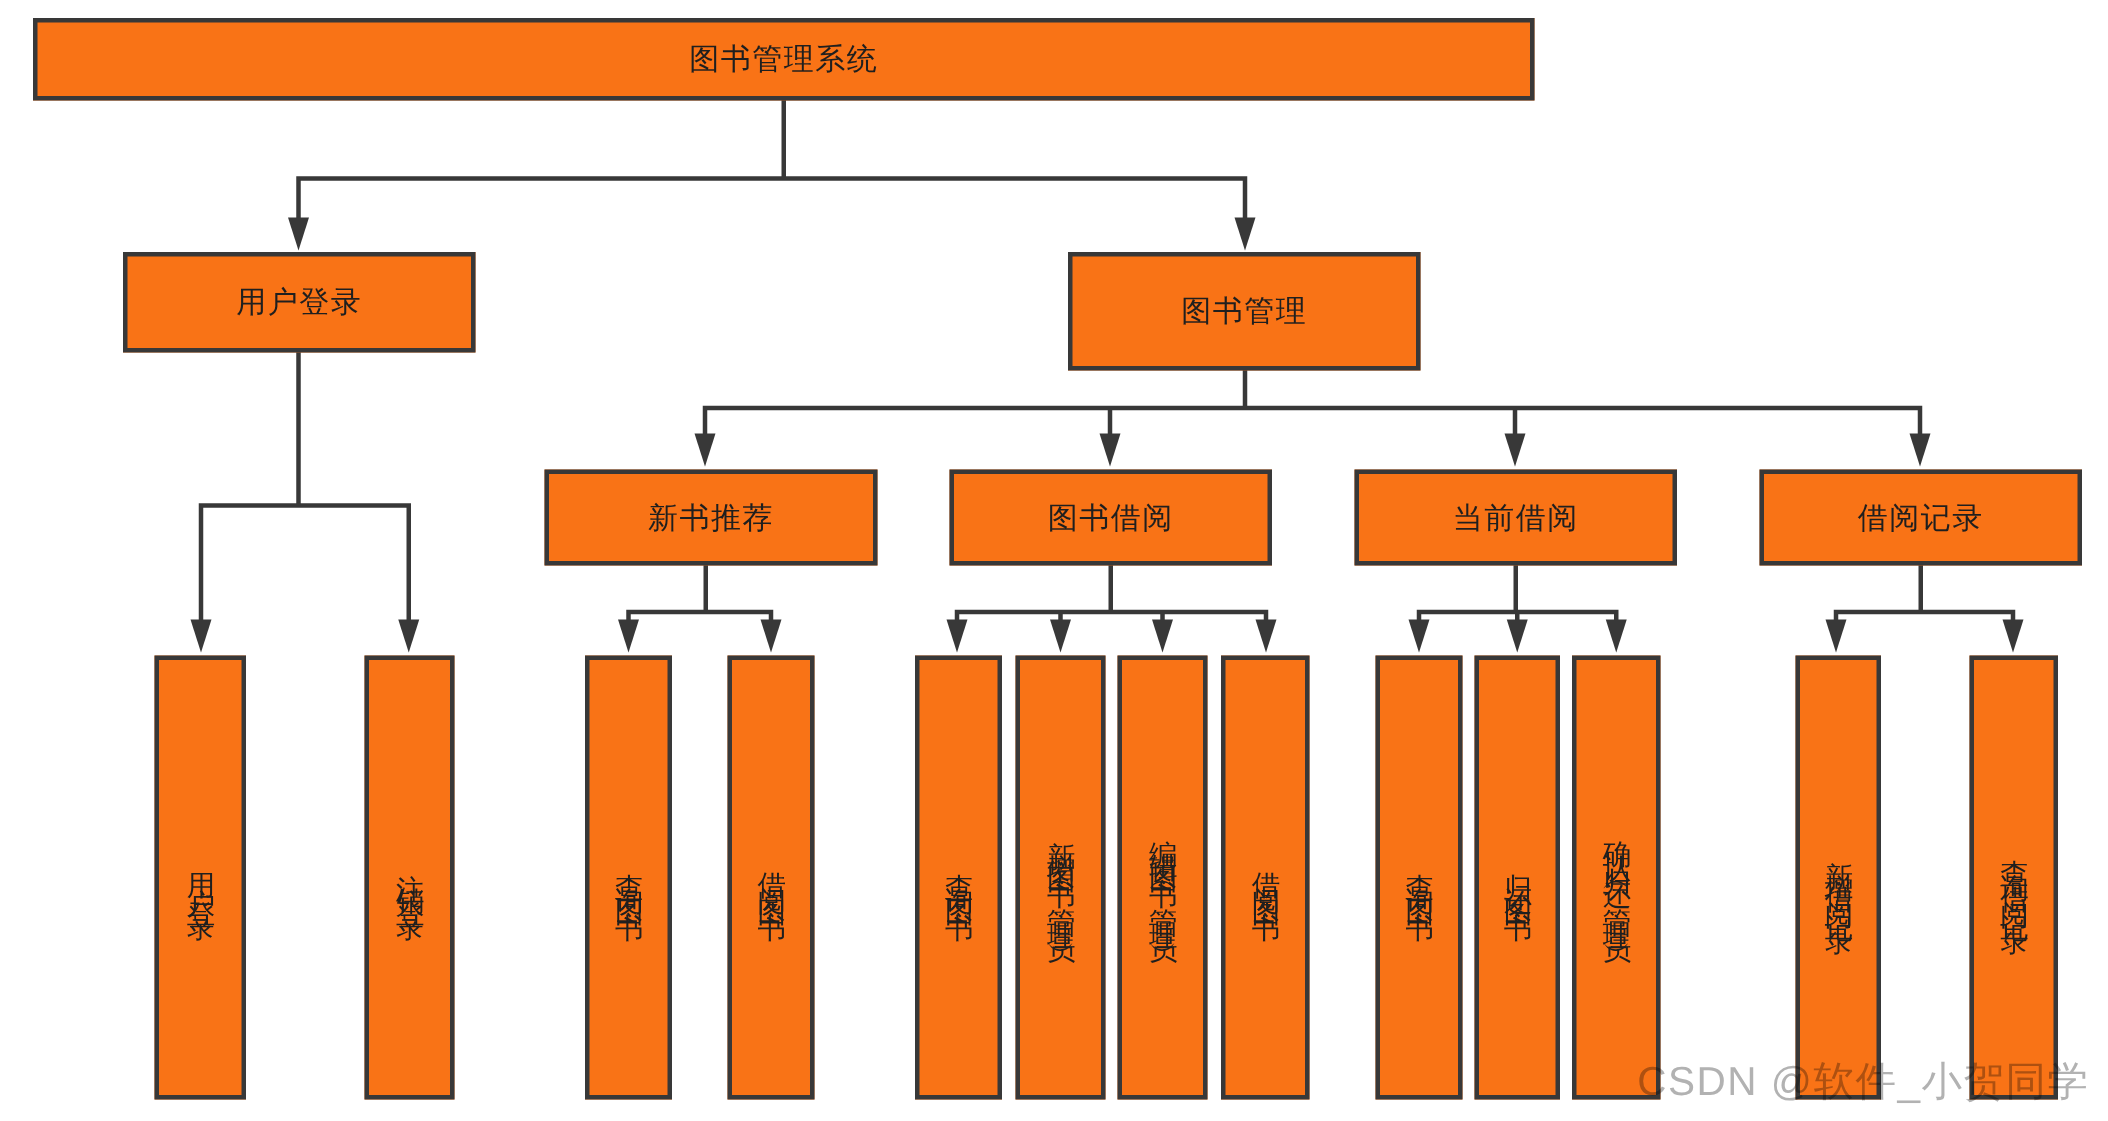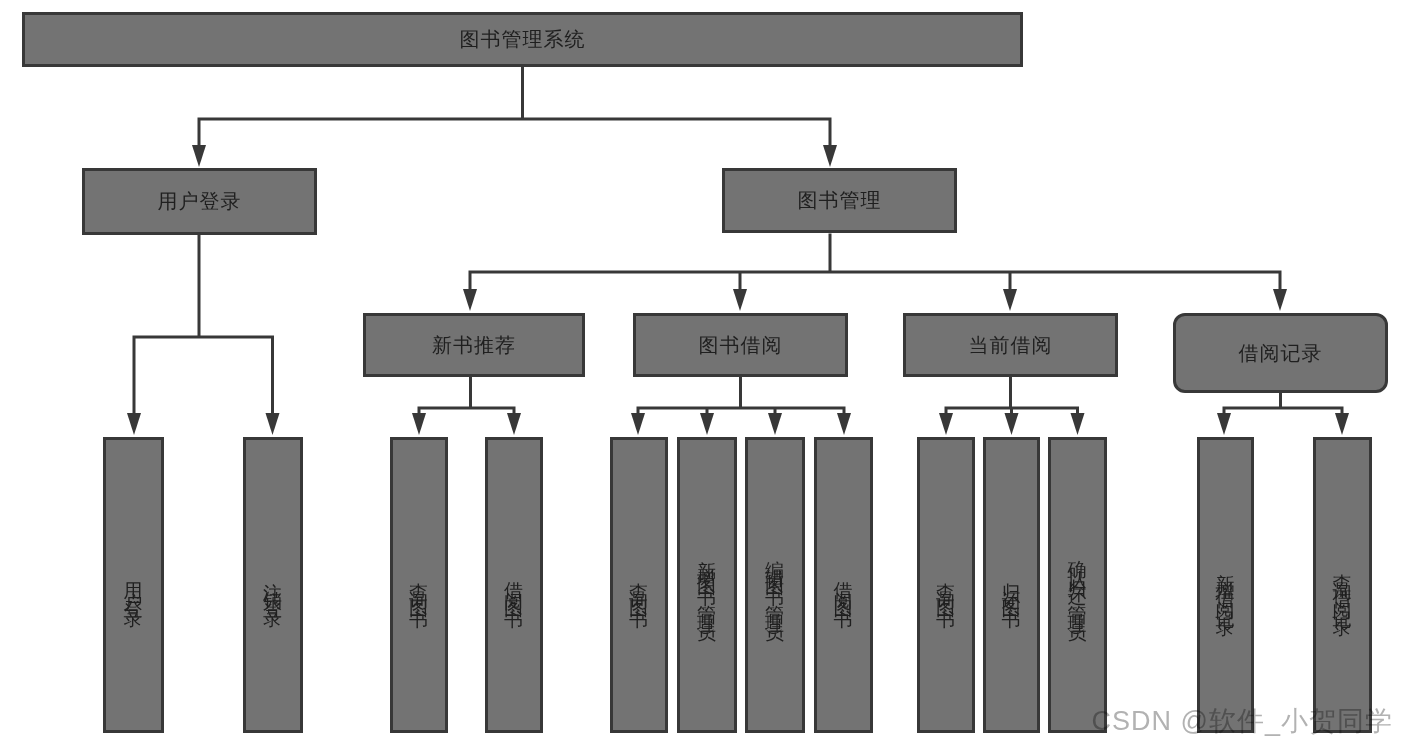--- a/index.html
+++ b/index.html
@@ -3,39 +3,39 @@
 <meta charset="utf-8">
 <style>
   html,body{margin:0;padding:0;background:#ffffff;}
   .stage{
     position:relative;width:1405px;height:747px;background:#ffffff;
     font-family:"Liberation Sans",sans-serif;overflow:hidden;
   }
   .wires{position:absolute;left:0;top:0;width:1405px;height:747px;}
   .box{
     position:absolute;box-sizing:border-box;
-    border:3px solid #383838;background:#737373;
+    border:3px solid #383838;background:#f97316;
     display:flex;align-items:center;justify-content:center;
     color:#1f1f1f;font-weight:500;z-index:2;
   }
   .hbox{font-size:20px;letter-spacing:1px;white-space:nowrap;}
   .vbox{
     font-size:19px;writing-mode:vertical-rl;
     letter-spacing:9px;line-height:1;
   }
   
   #n-root{left:22px;top:12px;width:1001px;height:55px;}
   
   #n-l2-0{left:82px;top:168px;width:235px;height:67px;}
-  #n-l2-1{left:712px;top:168px;width:235px;height:65px;margin-left:10px;}
+  #n-l2-1{left:712px;top:168px;width:235px;height:79px;}
   
   #n-l3-0{left:363px;top:313px;width:222px;height:64px;}
   #n-l3-1{left:633px;top:313px;width:215px;height:64px;}
   #n-l3-2{left:903px;top:313px;width:215px;height:64px;}
-  #n-l3-3{left:1173px;top:313px;width:215px;height:80px;border-radius:12px;}
+  #n-l3-3{left:1173px;top:313px;width:215px;height:64px;}
   
   .leaf{top:437px;height:296px;}
   #n-leaf-0{left:103px;width:61px;}
   #n-leaf-1{left:243px;width:60px;}
   #n-leaf-2{left:390px;width:58px;}
   #n-leaf-3{left:485px;width:58px;}
   #n-leaf-4{left:610px;width:58px;}
   #n-leaf-5{left:677px;width:60px;}
   #n-leaf-6{left:745px;width:60px;}
   #n-leaf-7{left:814px;width:59px;}

